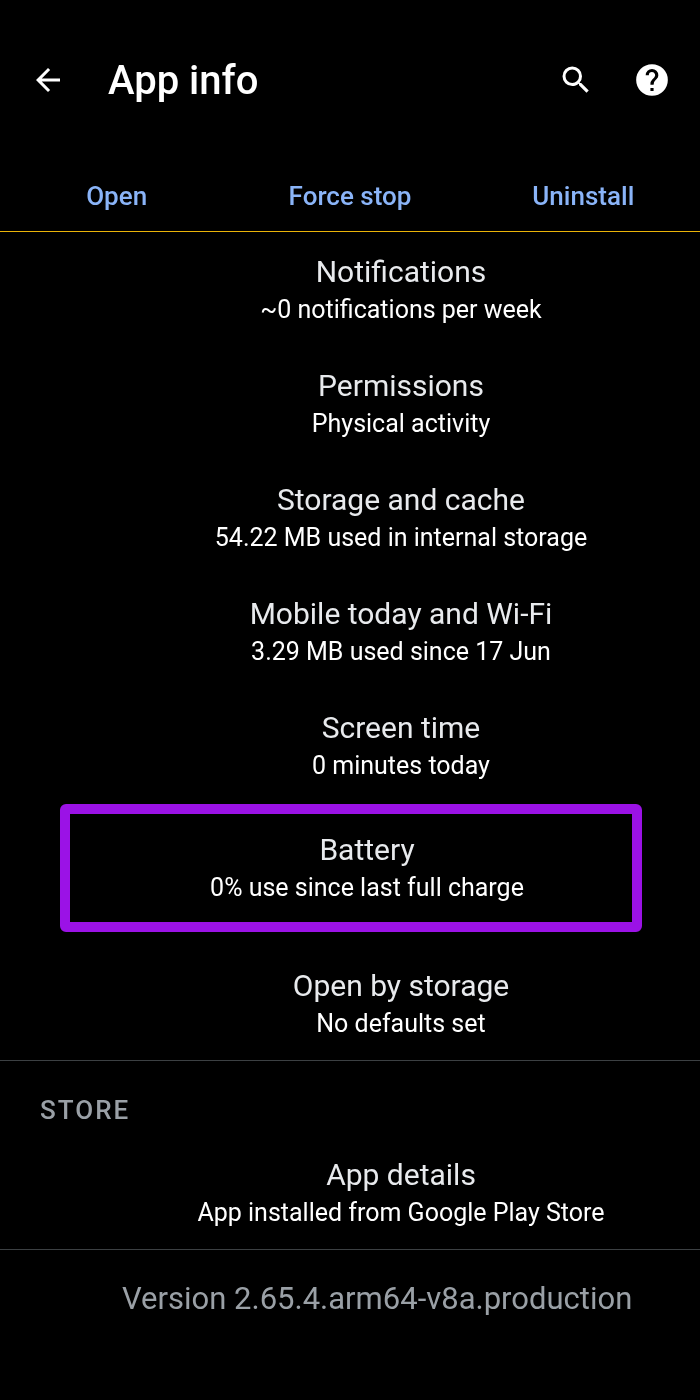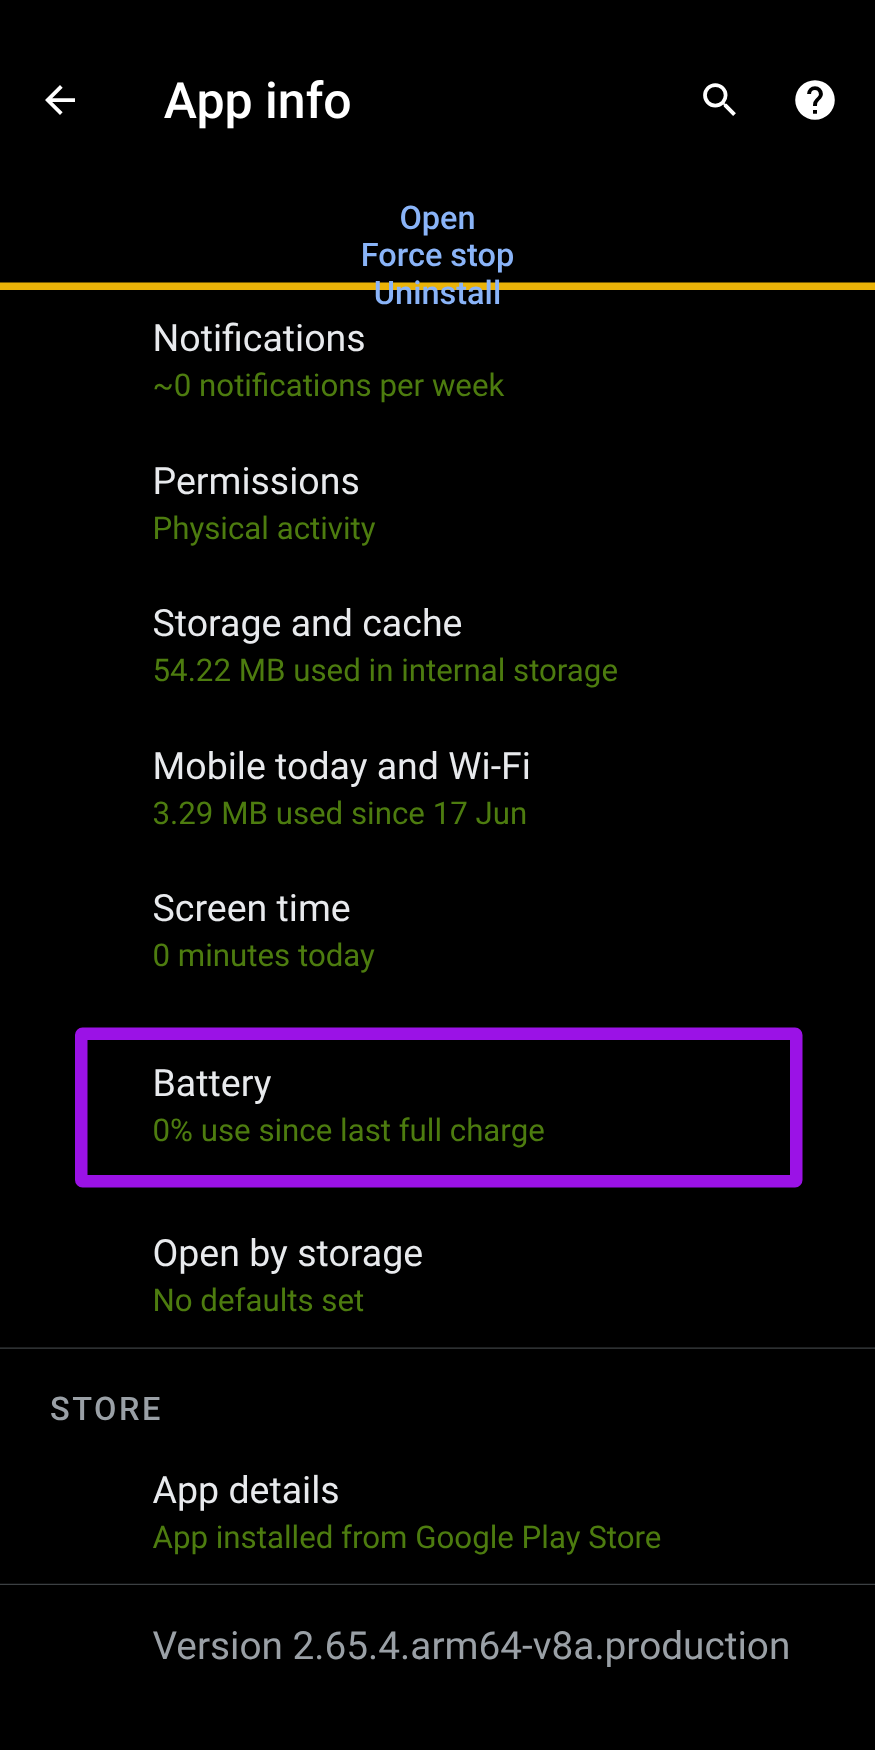--- a/index.html
+++ b/index.html
@@ -9,68 +9,67 @@
     background: #000;
     color: #e8eaed;
     font-family: Roboto, "Segoe UI", Arial, sans-serif;
     overflow: hidden;
   }
   .header {
     display: flex;
     align-items: center;
     padding: 0 24px;
     height: 160px;
-    gap: 23px;
   }
   .back {
     width: 48px; height: 48px;
     display:flex; align-items:center; justify-content:center;
     cursor:pointer;
   }
   .title {
     margin-left: 36px;
     font-size: 40px;
     font-weight: 500;
     color: #fff;
     flex: 1;
   }
   .hicons { display:flex; align-items:center; gap: 28px; }
   .hicon { width:48px; height:48px; display:flex; align-items:center; justify-content:center; cursor:pointer; }
   .hicon svg { fill:#fff; }
   .actions {
     display:flex;
     height: 72px;
     align-items:center;
-    border-bottom: 6px solid #eab308;
-    flex-direction: column;
+    border-bottom: 1px solid #eab308;
   }
   .action {
     flex:1;
     text-align:center;
     font-size: 26px;
     font-weight:500;
     color:#8ab4f8;
     cursor:pointer;
   }
   .list { }
   .item {
     padding: 22px 20px 22px 122px;
     cursor:pointer;
+    text-align:center;
   }
   .item .t {
     font-size: 30px;
     color:#e8eaed;
     margin-bottom: 6px;
   }
   .item .s {
     font-size: 25px;
-    color:#4d7c0f;
+    color:#ffffff;
   }
   .highlight-wrap {
-    margin: 20px 58px 14px 60px;
+    margin: 2px 58px 14px 60px;
     border: 10px solid #9b12e6;
     border-radius: 6px;
   }
   .highlight-wrap .item {
     padding: 18px 20px 20px 52px;
   }
   .divider { border-top:1px solid #3c4043; }
   .section-label {
     padding: 34px 20px 10px 40px;
     font-size: 26px;

